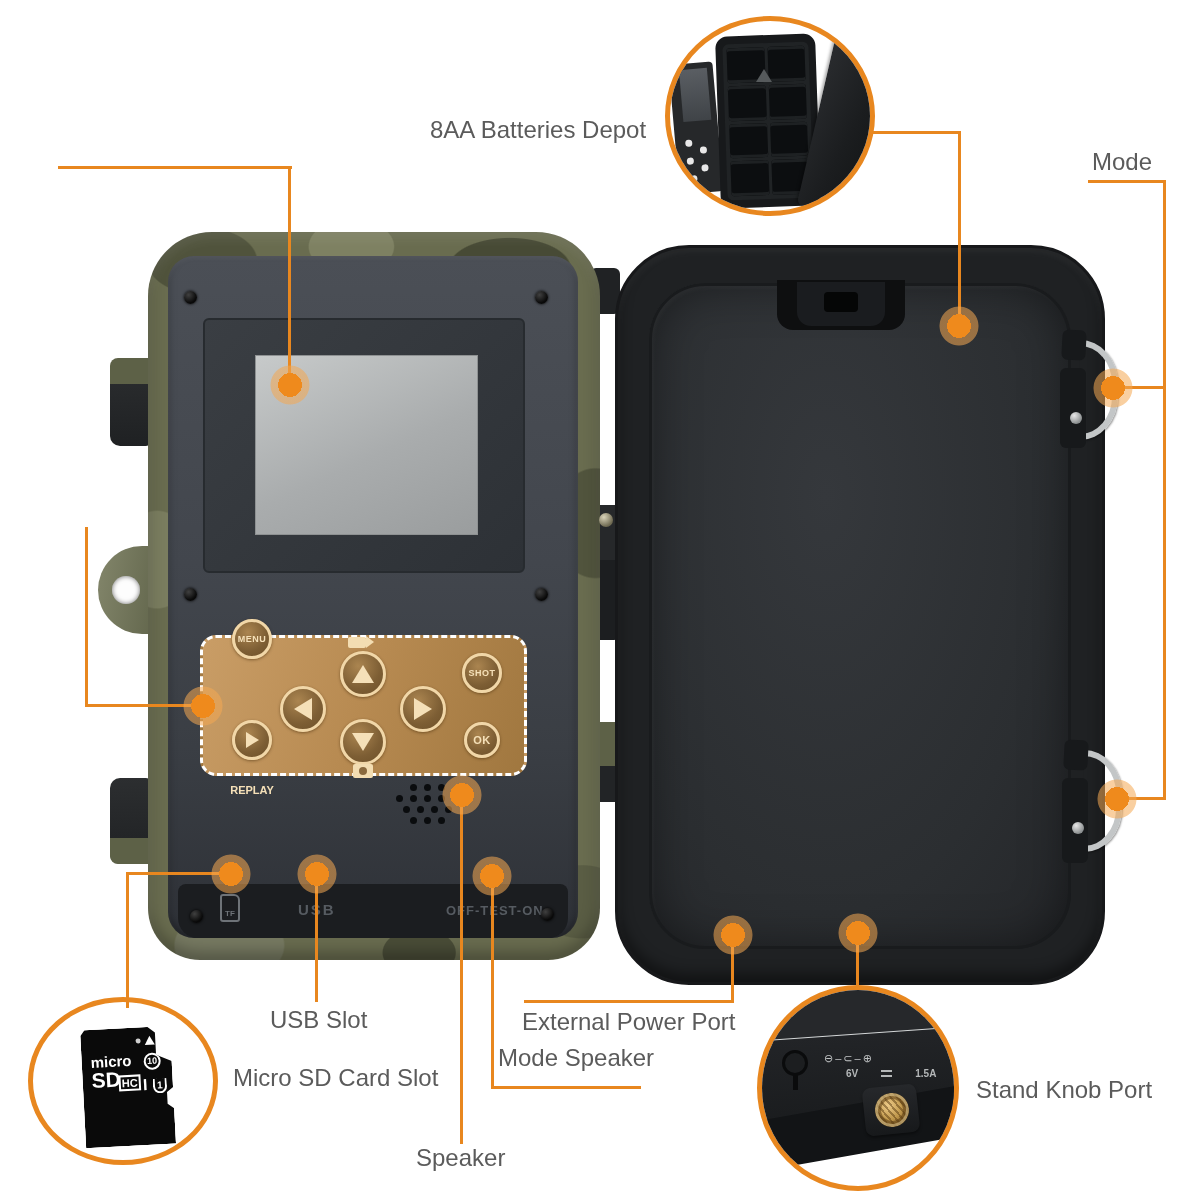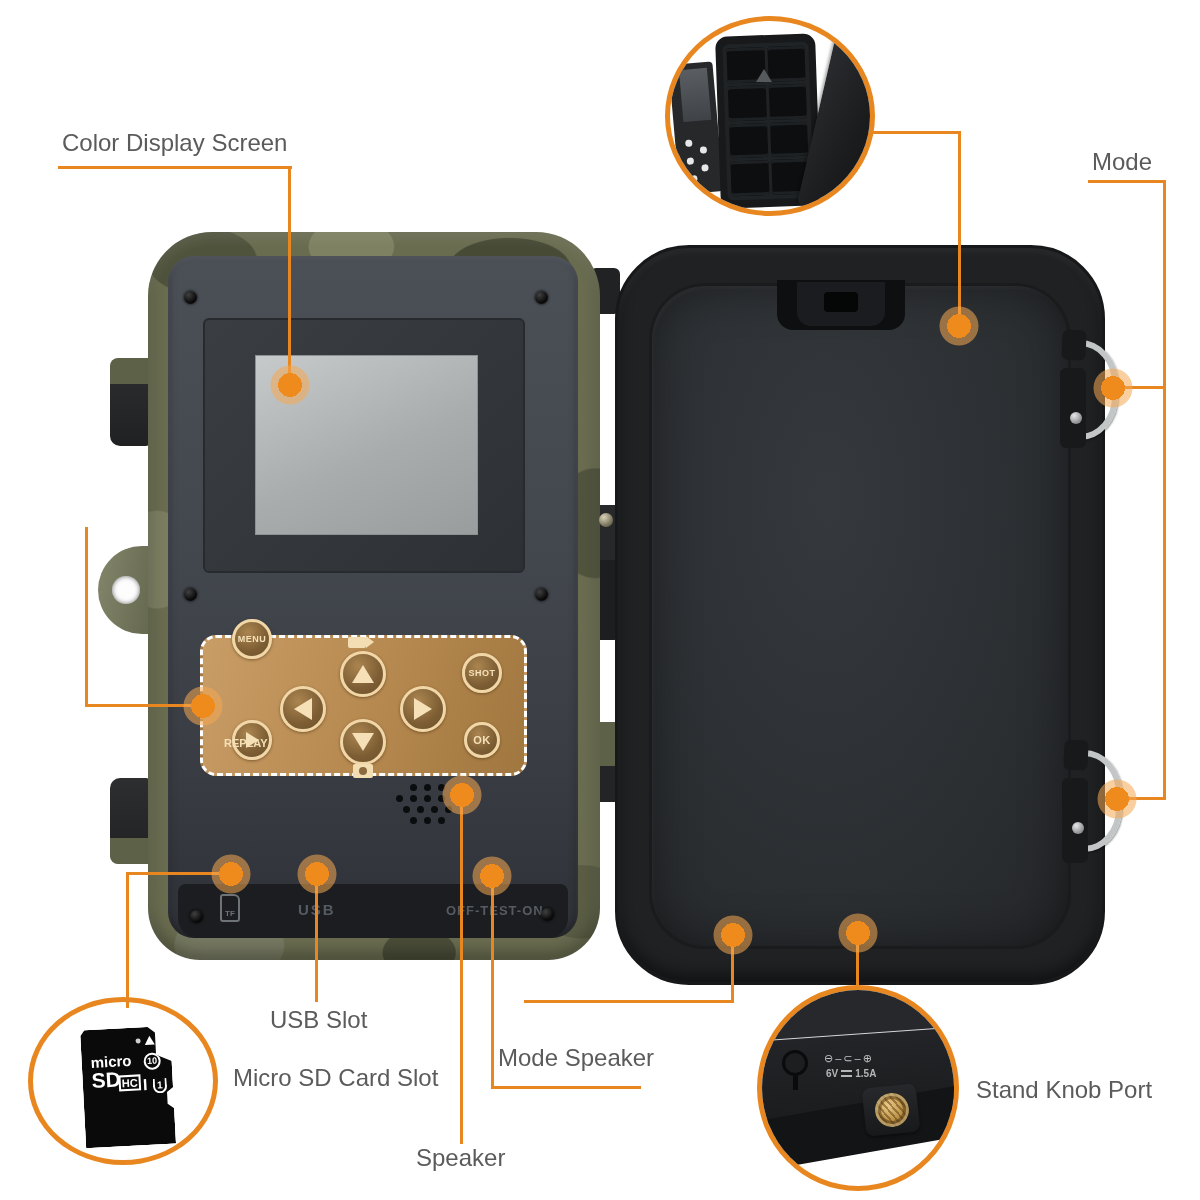--- a/index.html
+++ b/index.html
@@ -130,21 +130,21 @@
   .sd-dot { right:30px; top:11px; width:5px; height:5px; border-radius:50%; background:#cfcfcf; }
 
   .sk-top { left:-12px; top:-6px; width:230px; height:52px; background:#26282b; transform:rotate(-4deg); }
   .sk-topline { left:-12px; top:43px; width:230px; height:3px; background:#d4d7d8; transform:rotate(-4deg); }
   .sk-face { left:-14px; top:44px; width:235px; height:84px; background:linear-gradient(#222427,#1a1c1e); transform:rotate(-4deg); }
   .sk-band { left:-22px; top:112px; width:255px; height:50px; background:#121416; transform:rotate(-10deg); border-radius:25px; }
   .sk-keyhole { left:20px; top:60px; width:26px; height:26px; border-radius:50%; border:3px solid #0a0b0c; background:#1c1e20; }
   .sk-keystem { left:31px; top:84px; width:5px; height:16px; background:#0a0b0c; }
   .sk-pol { left:62px; top:62px; color:#c0c3c4; font-size:11px; letter-spacing:2px; }
   .sk-spec { left:64px; top:78px; color:#b4b7b8; font-size:10px; font-weight:bold; display:flex; gap:3px; }
-  .sk-spec span { position:static !important; }
+  .sk-spec span { position:static !important;margin-left:20px; }
   .dcsym { width:11px; height:7px; border-top:2px solid #b4b7b8; border-bottom:2px dashed #b4b7b8; margin-top:2px; }
   .sk-mount { left:102px; top:96px; width:54px; height:48px; background:linear-gradient(#26282b,#17191b);
     transform:rotate(-6deg); border-radius:8px; box-shadow:0 2px 3px rgba(0,0,0,0.4); }
   .sk-brass { left:113px; top:103px; width:34px; height:34px; border-radius:50%; transform:rotate(-6deg);
     background:
       repeating-linear-gradient(55deg, rgba(80,50,10,0.45) 0 2px, rgba(0,0,0,0) 2px 5px),
       radial-gradient(circle at 40% 35%, #ecc987, #c29a4e 45%, #8f6a2c 75%, #6f5120);
     box-shadow: inset 0 0 0 3px rgba(255,235,180,0.45), inset 0 0 0 6px rgba(90,60,20,0.55); }
 </style>
 </head>
@@ -185,21 +185,21 @@
   </div>
   <div class="btn" style="left:280px; top:686px; width:46px; height:46px;">
     <span class="tri tri-left"></span>
   </div>
   <div class="btn" style="left:400px; top:686px; width:46px; height:46px;">
     <span class="tri tri-right"></span>
   </div>
   <div class="btn" style="left:232px; top:720px; width:40px; height:40px;">
     <span class="tri tri-right-sm"></span>
   </div>
-  <div class="replay-lbl" style="left:224px; top:737px; width:56px; ">REPLAY</div>
+  <div class="replay-lbl" style="left:224px; top:784px; width:56px; text-align:center;">REPLAY</div>
   <div class="btn" style="left:340px; top:719px; width:46px; height:46px;">
     <span class="tri tri-down"></span>
   </div>
   <div class="btn" style="left:464px; top:722px; width:36px; height:36px; font-size:11px;">
     <span class="btn-txt" style="font-size:11px;">OK</span>
   </div>
   <div class="cam-icon-body" style="left:348px; top:637px;"></div>
   <div class="cam-icon-lens" style="left:366px; top:636px;"></div>
   <div class="photo-icon" style="left:353px; top:764px;">
       <span class="hole"></span>
@@ -329,21 +329,22 @@
   <div class="dot" style="left:1093px;top:368px;"></div>
   <div class="dot" style="left:1097px;top:779px;"></div>
   <div class="dot" style="left:183px; top:686px;"></div>
   <div class="dot" style="left:442px; top:775px;"></div>
   <div class="dot" style="left:211px; top:854px;"></div>
   <div class="dot" style="left:297px; top:854px;"></div>
   <div class="dot" style="left:472px; top:856px;"></div>
   <div class="dot" style="left:713px; top:915px;"></div>
   <div class="dot" style="left:838px; top:913px;"></div>
 
-  <div class="lbl" style="left:62px;   top:129px;">Color Display Screen</div>
+  <div class="lbl" style="left:430px;  top:116px;">8AA Batteries Depot</div>
   <div class="lbl" style="left:1092px; top:148px;">Mode</div>
   <div class="lbl" style="left:270px;  top:1006px;">USB Slot</div>
   <div class="lbl" style="left:233px;  top:1064px;">Micro SD Card Slot</div>
   <div class="lbl" style="left:498px;  top:1044px;">Mode Speaker</div>
   <div class="lbl" style="left:416px;  top:1144px;">Speaker</div>
+  <div class="lbl" style="left:522px;  top:1008px;">External Power Port</div>
   <div class="lbl" style="left:976px;  top:1076px;">Stand Knob Port</div>
 
 </div>
 
 </body></html>

